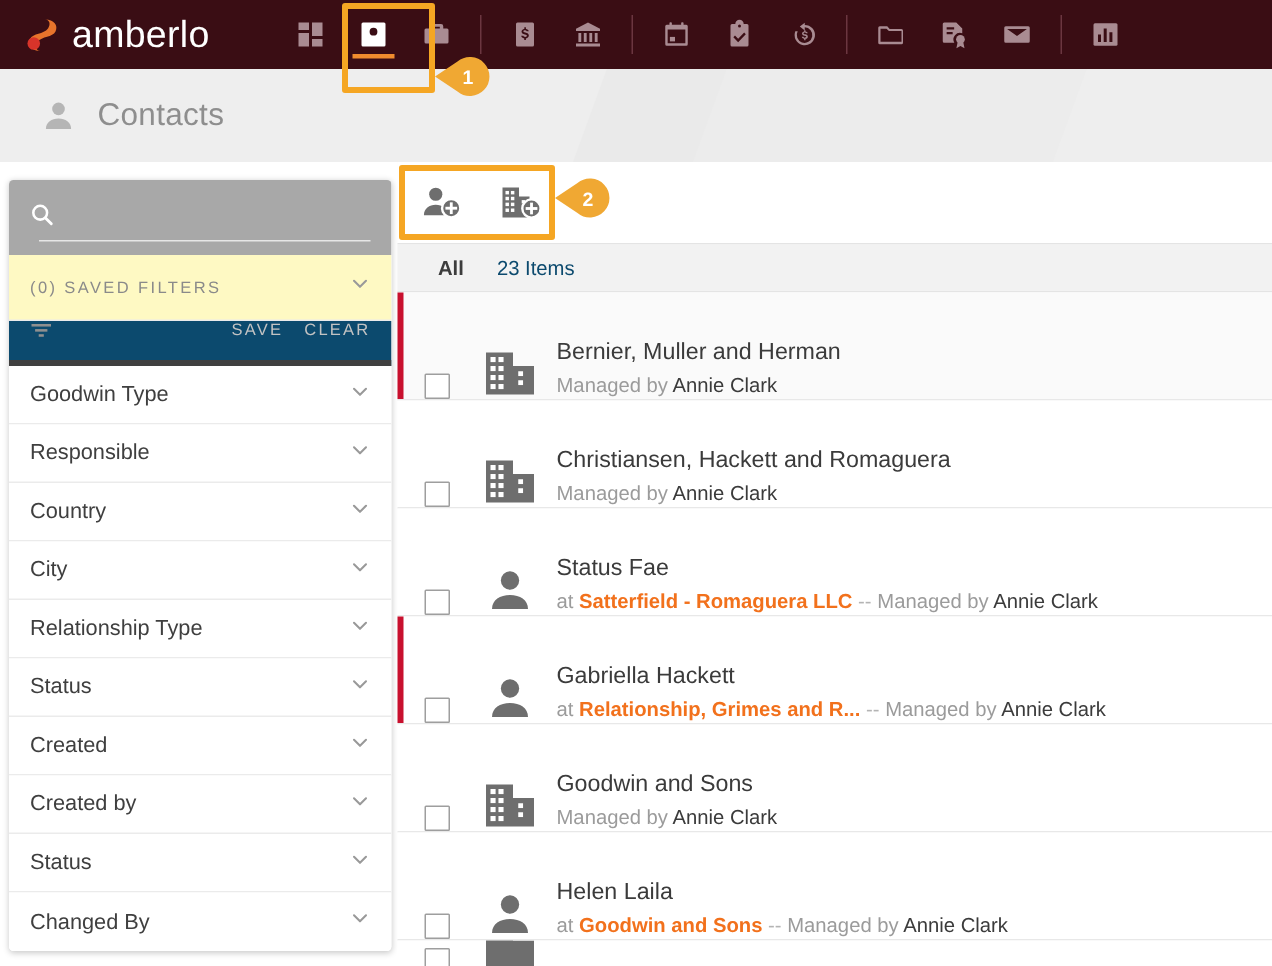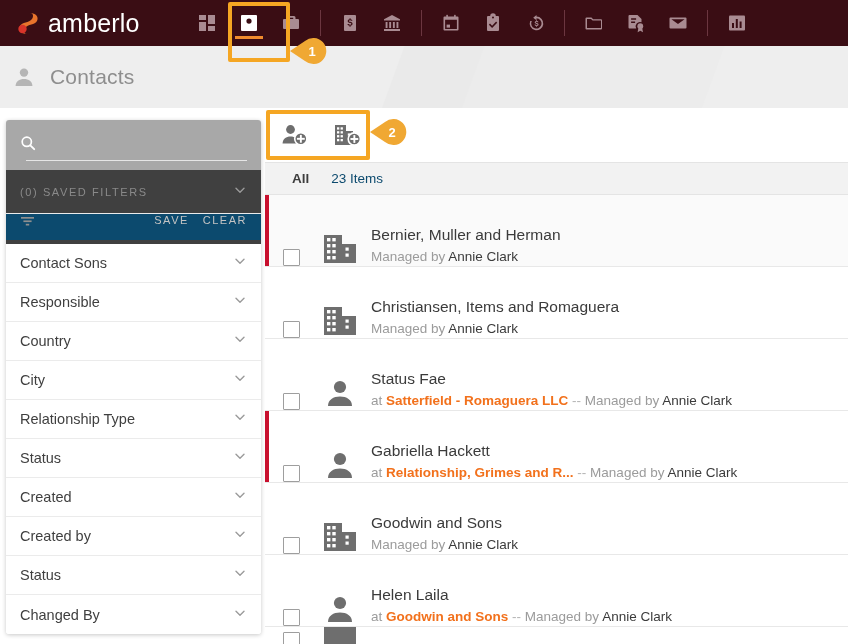--- a/index.html
+++ b/index.html
@@ -61,21 +61,21 @@
     background: #eaeaea; transform: skewX(-20deg);
   }
   .titleband::after {
     content: ""; position: absolute;
     left: 470px; top: -40px; width: 240px; height: 160px;
     background: #ececec; transform: skewX(-20deg);
   }
   .title-inner {
     position: relative; z-index: 2;
     display: flex; align-items: center; height: 62px;
-    padding-left: 9px;
+    padding-left: 24px;
   }
   .title-icon { width: 30px; height: 30px; display:flex; align-items:center; justify-content:center; }
   .title-text {
     font-size: 21px; color: #8e8e8e; font-weight: 400;
     margin-left: 11px; letter-spacing: .2px;
   }
 
   
   .sidebar {
     position: absolute; left: 6px; top: 120px;
@@ -98,21 +98,21 @@
     border: 0; background: transparent; outline: none;
     font-family: "Liberation Sans", sans-serif;
     font-size: 15px; color: #ffffff;
     margin-left: 12px; width: 180px;
   }
   .search-input::placeholder { color: #dcdcdc; }
 
   .saved-filters {
     height: 44px; display: flex; align-items: center;
     justify-content: space-between; padding: 0 14px;
-    border-bottom: 1px solid #ebebeb; background:#404040;
+    border-bottom: 1px solid #ebebeb; background:#fef9c3;
   }
   .saved-filters .lbl {
     font-size: 11px; color: #8a8a8a;
     letter-spacing: 1.6px;
   }
   .savebar {
     height: 30px; background: #0c4a6e;
     display: flex; align-items: flex-start;
     justify-content: space-between; padding: 0 14px;
     border-bottom: 4px solid #404040;
@@ -399,21 +399,21 @@
         </svg>
       </span>
       <span class="acts">
         <span class="act">SAVE</span>
         <span class="act">CLEAR</span>
       </span>
     </div>
 
     <div>
       <div class="filter-row">
-        <span class="name">Contact Sons</span>
+        <span class="name">Goodwin Type</span>
         <span class="chev"><svg width="14" height="14" viewBox="0 0 14 14">
               <polyline points="3,5.2 7,9.2 11,5.2" fill="none" stroke="#9a9a9a" stroke-width="1.4" stroke-linecap="round" stroke-linejoin="round"></polyline>
             </svg></span>
       </div>
       <div class="filter-row">
         <span class="name">Responsible</span>
         <span class="chev"><svg width="14" height="14" viewBox="0 0 14 14">
               <polyline points="3,5.2 7,9.2 11,5.2" fill="none" stroke="#9a9a9a" stroke-width="1.4" stroke-linecap="round" stroke-linejoin="round"></polyline>
             </svg></span>
       </div>
@@ -554,21 +554,21 @@
               <rect x="5" y="18" width="3.4" height="3.4"></rect>
                 <rect x="10.3" y="18" width="3.4" height="3.4"></rect>
               <rect x="5" y="24" width="3.4" height="3.4"></rect>
                 <rect x="10.3" y="24" width="3.4" height="3.4"></rect>
               <rect x="23.5" y="15.5" width="3.2" height="3.2"></rect>
                 <rect x="23.5" y="21.5" width="3.2" height="3.2"></rect>
             </g>
           </svg>
         </span>
         <span class="info">
-          <div class="rname">Christiansen, Items and Romaguera</div>
+          <div class="rname">Christiansen, Hackett and Romaguera</div>
           <div class="rsub"><span>Managed by</span> <span class="mgr">Annie Clark</span></div>
         </span>
       </div>
 
       <div class="row">
         <span class="cb-wrap">
             <span class="cb"></span>
           </span>
         <span class="avatar">
           <svg width="34" height="34" viewBox="0 0 34 34">

